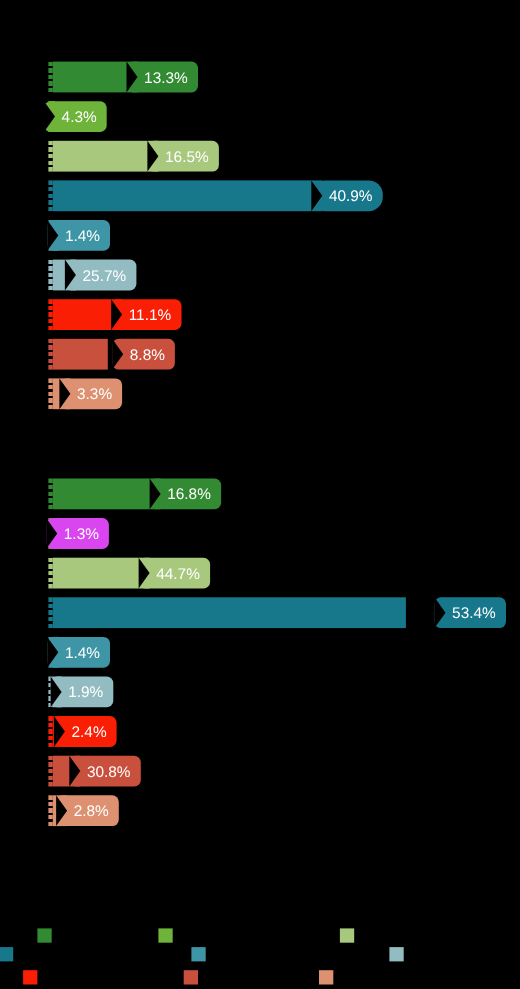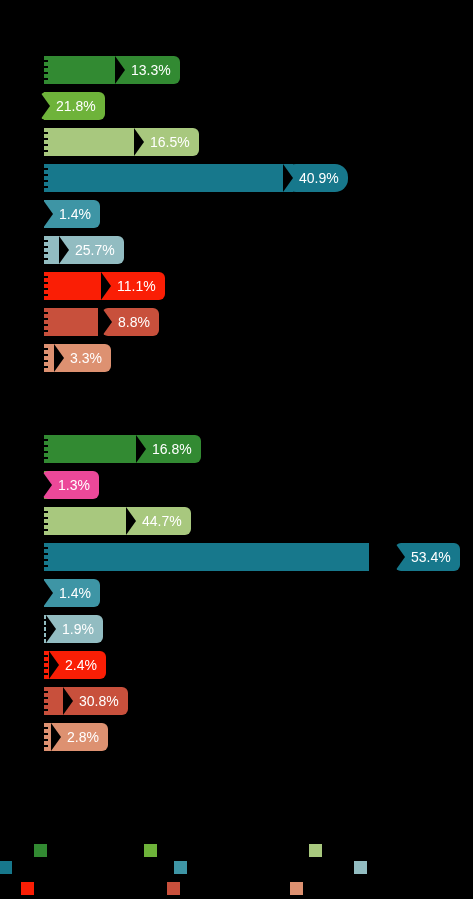--- a/index.html
+++ b/index.html
@@ -117,21 +117,21 @@
           <div class="bar-stub" style="background-image: repeating-linear-gradient(rgb(50, 138, 50) 0px, rgb(50, 138, 50) 4px, rgb(0, 0, 0) 4px, rgb(0, 0, 0) 6px);"></div>
           <div class="bar-body" style="width: 77px; background: rgb(50, 138, 50);"></div>
           <div class="flag" style="left: 115px; background: rgb(50, 138, 50);">
             <span class="flag-text">13.3%</span>
           </div>
         </div>
         <div class="bar-row" style="top: 92px;">
           <div class="bar-stub" style="background-image: repeating-linear-gradient(rgb(110, 179, 58) 0px, rgb(110, 179, 58) 4px, rgb(0, 0, 0) 4px, rgb(0, 0, 0) 6px);"></div>
           <div class="bar-body" style="width: 2px; background: rgb(110, 179, 58);"></div>
           <div class="flag" style="left: 40px; background: rgb(110, 179, 58);">
-            <span class="flag-text">21.8%</span>
+            <span class="flag-text">4.3%</span>
           </div>
         </div>
         <div class="bar-row" style="top: 128px;">
           <div class="bar-stub" style="background-image: repeating-linear-gradient(rgb(168, 200, 126) 0px, rgb(168, 200, 126) 4px, rgb(0, 0, 0) 4px, rgb(0, 0, 0) 6px);"></div>
           <div class="bar-body" style="width: 96px; background: rgb(168, 200, 126);"></div>
           <div class="flag" style="left: 134px; background: rgb(168, 200, 126);">
             <span class="flag-text">16.5%</span>
           </div>
         </div>
         <div class="bar-row" style="top: 164px;">
@@ -181,21 +181,21 @@
         <div class="bar-row" style="top: 435px;">
           <div class="bar-stub" style="background-image: repeating-linear-gradient(rgb(50, 138, 50) 0px, rgb(50, 138, 50) 4px, rgb(0, 0, 0) 4px, rgb(0, 0, 0) 6px);"></div>
           <div class="bar-body" style="width: 98px; background: rgb(50, 138, 50);"></div>
           <div class="flag" style="left: 136px; background: rgb(50, 138, 50);">
             <span class="flag-text">16.8%</span>
           </div>
         </div>
         <div class="bar-row" style="top: 471px;">
           <div class="bar-stub" style="background-image: repeating-linear-gradient(rgb(110, 179, 58) 0px, rgb(110, 179, 58) 4px, rgb(0, 0, 0) 4px, rgb(0, 0, 0) 6px);"></div>
           <div class="bar-body" style="width: 4px; background: rgb(110, 179, 58);"></div>
-          <div class="flag" style="left: 42px; background: #ec4899;">
+          <div class="flag" style="left: 42px; background: #d946ef;">
             <span class="flag-text">1.3%</span>
           </div>
         </div>
         <div class="bar-row" style="top: 507px;">
           <div class="bar-stub" style="background-image: repeating-linear-gradient(rgb(168, 200, 126) 0px, rgb(168, 200, 126) 4px, rgb(0, 0, 0) 4px, rgb(0, 0, 0) 6px);"></div>
           <div class="bar-body" style="width: 88px; background: rgb(168, 200, 126);"></div>
           <div class="flag" style="left: 126px; background: rgb(168, 200, 126);">
             <span class="flag-text">44.7%</span>
           </div>
         </div>

